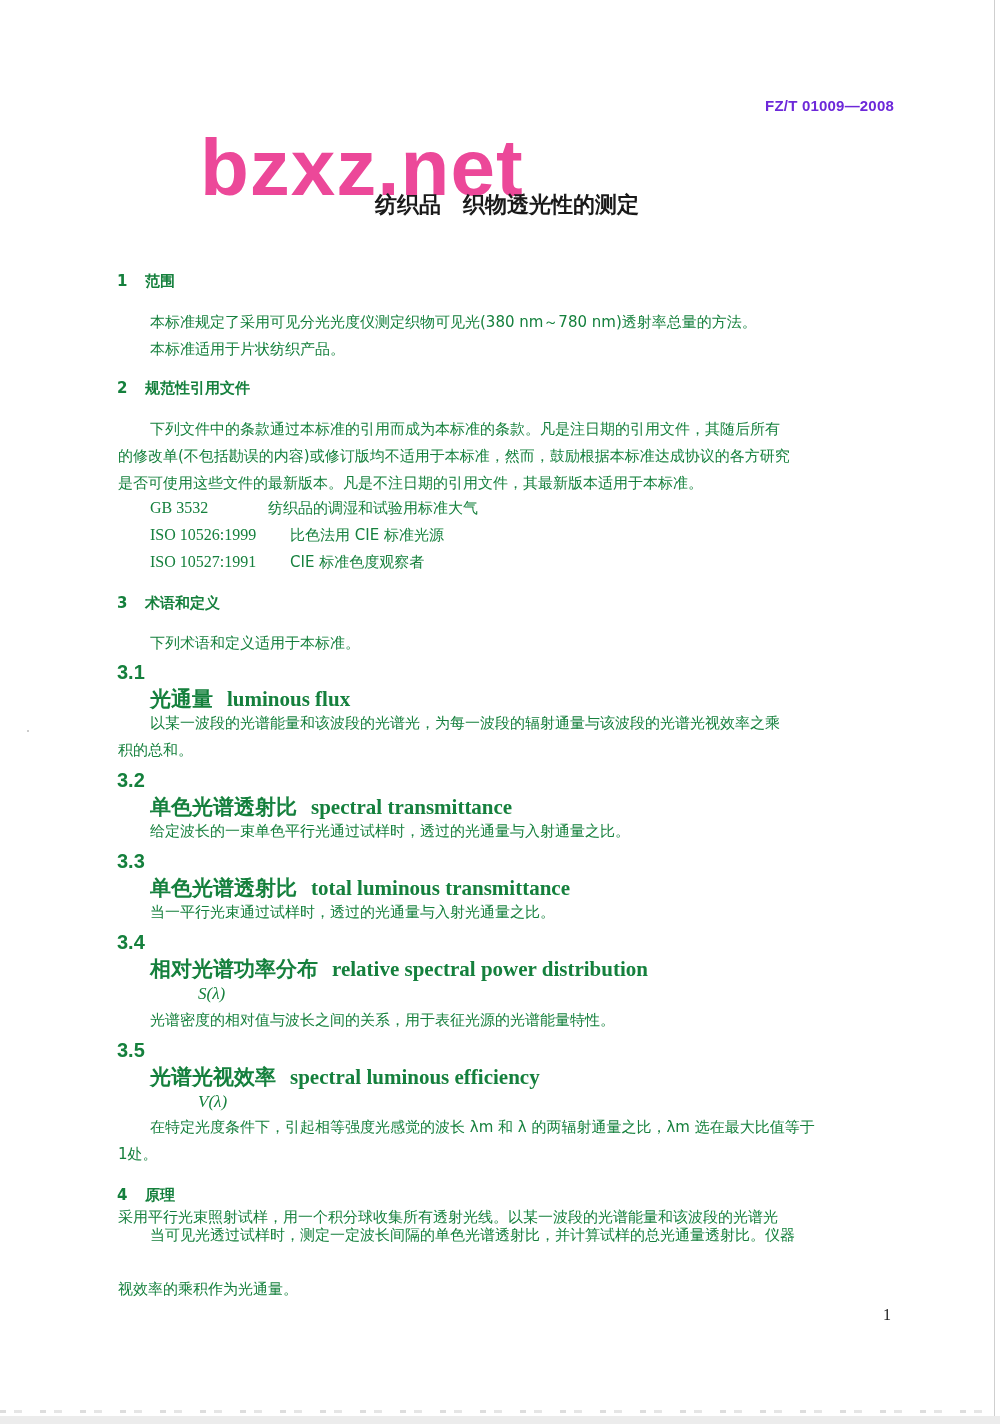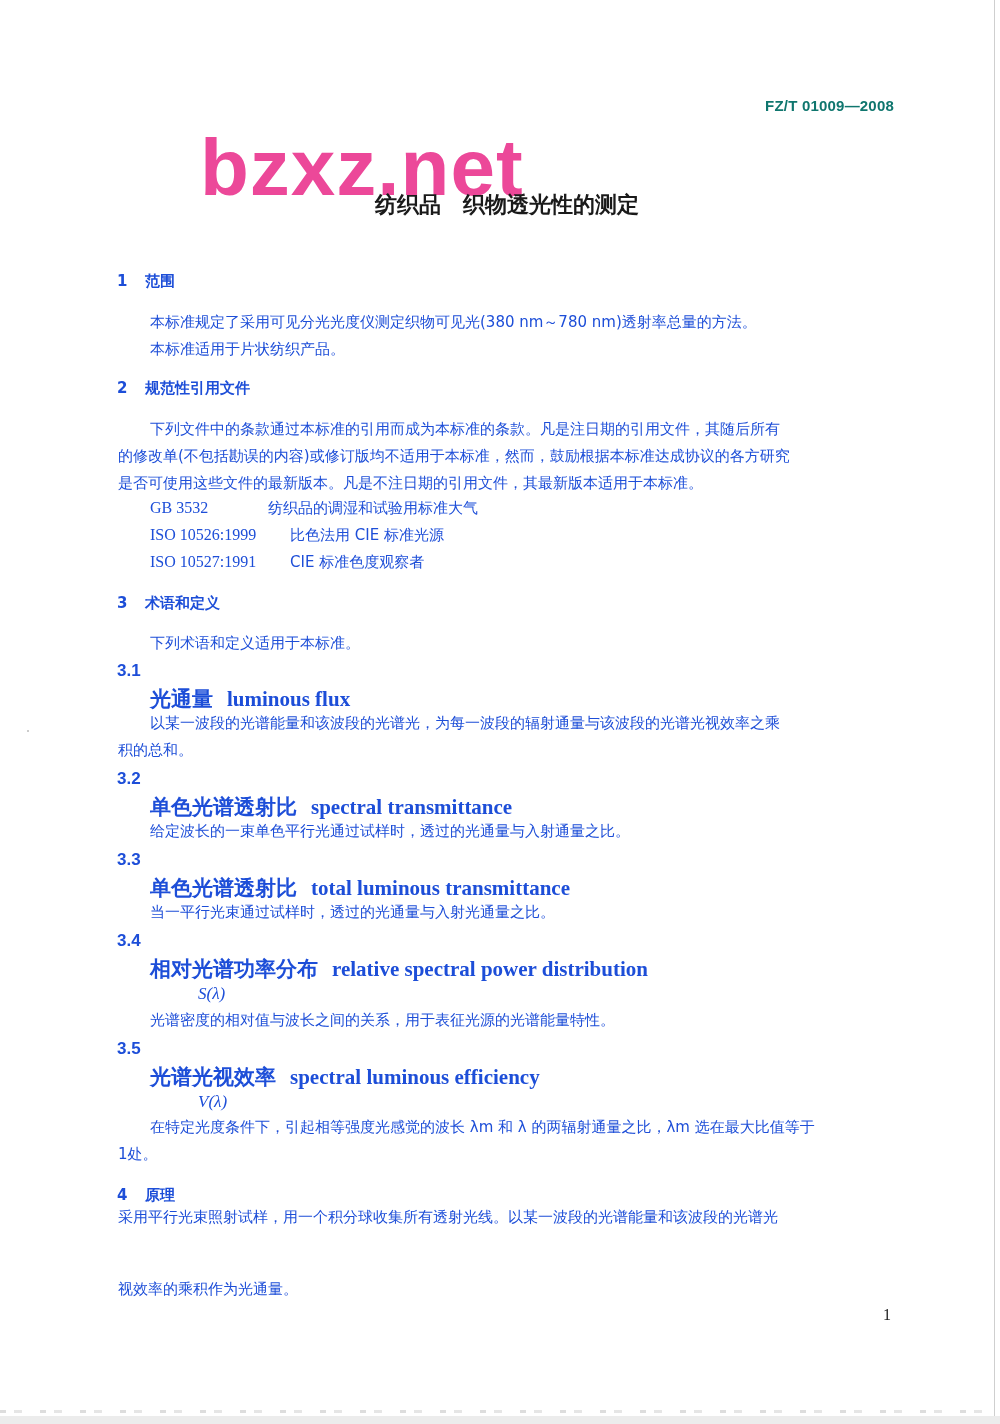--- a/index.html
+++ b/index.html
@@ -36,21 +36,21 @@
       background: repeating-linear-gradient(90deg, #bbb 0 6px, transparent 6px 14px, #ccc 14px 22px, transparent 22px 40px);
       opacity: 0.5;
     }
     .std-code {
       position: absolute;
       right: 100px;
       top: 97px;
       font-family: "Liberation Sans", sans-serif;
       font-size: 15px;
       font-weight: bold;
-      color: #0f766e;
+      color: #6d28d9;
       letter-spacing: 0.2px;
     }
     .watermark {
       position: absolute;
       left: 200px;
       top: 128px;
       font-family: "Liberation Sans", sans-serif;
       font-weight: bold;
       font-size: 80px;
       color: #ec4899;
@@ -69,34 +69,34 @@
       z-index: 1;
       padding-left: 14px;
       box-sizing: border-box;
     }
     .title .gap { display: inline-block; width: 22px; }
     .line {
       position: absolute;
       font-size: 15px;
       white-space: nowrap;
       line-height: 1;
-      color: #1d4ed8;
+      color: #15803d;
     }
     .h1 {
       left: 117px;
       font-weight: bold;
       font-size: 15px;
     }
     .h1 .num { display: inline-block; width: 28px; }
     .body-l { left: 150px; }
     .body-full { left: 118px; }
     .clause-num {
       left: 117px;
       font-family: "Liberation Sans", sans-serif;
-      font-size: 17px;
+      font-size: 20px;
       font-weight: bold;
     }
     .term {
       left: 150px;
       font-weight: bold;
       font-size: 21px;
     }
     .term .en {
       font-family: "Liberation Serif", serif;
       font-weight: bold;
@@ -205,20 +205,21 @@
   <div class="line term" style="top:1067px">
     <span>光谱光视效率</span><span class="en">spectral luminous efficiency</span>
   </div>
   <div class="line symbol" style="top:1093px">V(λ)</div>
   <div class="line body-l" style="top:1120px">在特定光度条件下，引起相等强度光感觉的波长 λm 和 λ 的两辐射通量之比，λm 选在最大比值等于</div>
   <div class="line body-full" style="top:1147px">1处。</div>
 
   <div class="line h1" style="top:1188px">
     <span class="num">4</span><span>原理</span>
   </div>
+  <div class="line body-l" style="top:1228px">当可见光透过试样时，测定一定波长间隔的单色光谱透射比，并计算试样的总光通量透射比。仪器</div>
   <div class="line body-full" style="top:1210px">采用平行光束照射试样，用一个积分球收集所有透射光线。以某一波段的光谱能量和该波段的光谱光</div>
   <div class="line body-full" style="top:1282px">视效率的乘积作为光通量。</div>
 
   <div class="page-num">1</div>
 
   <div class="dot-mark"></div>
   <div class="bottom-noise"></div>
 </div>
 <div class="bottom-strip"></div>
 

